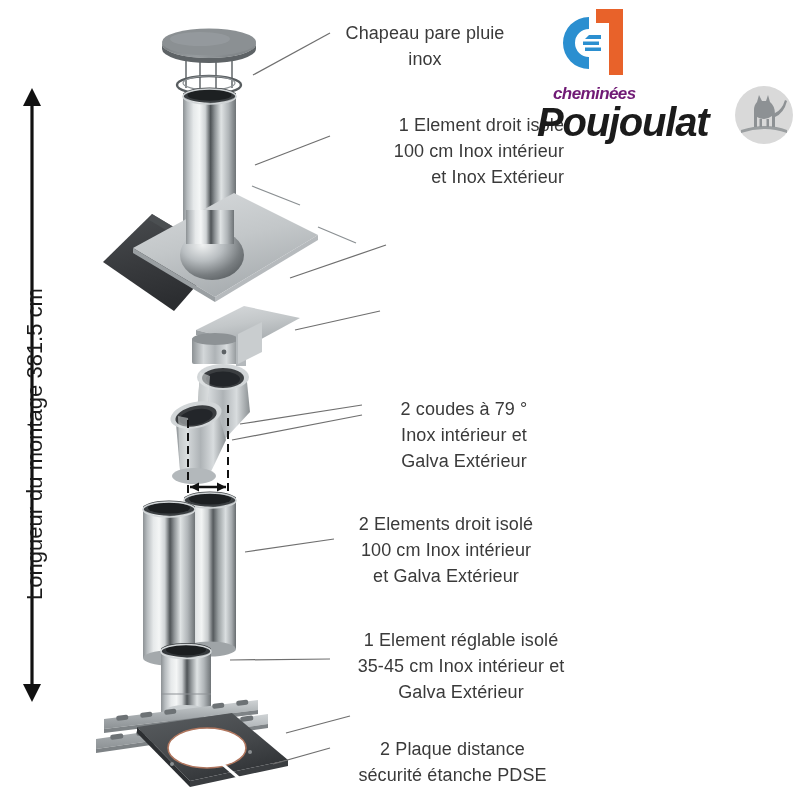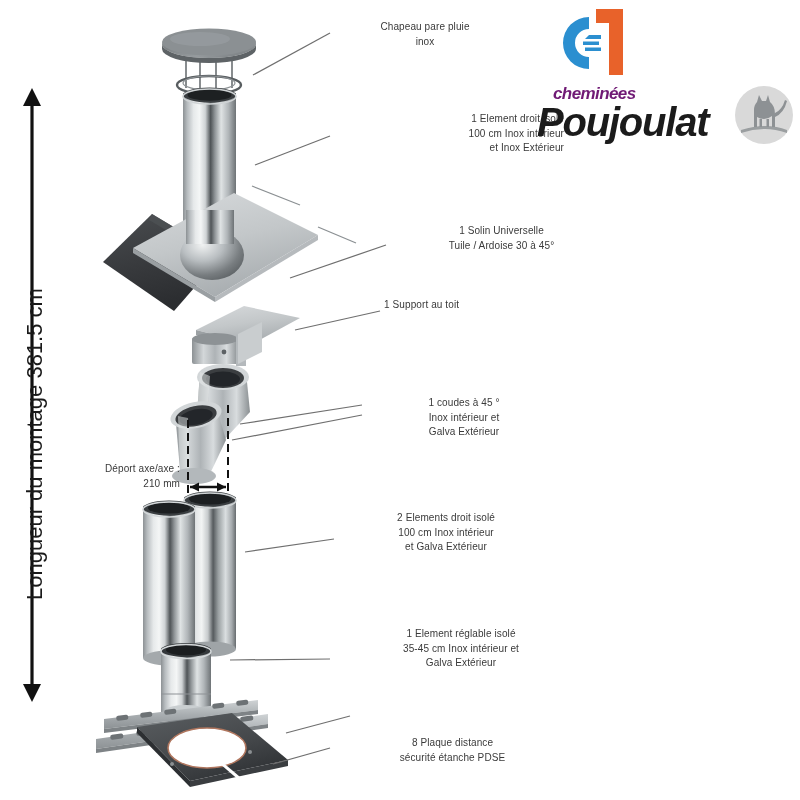--- a/index.html
+++ b/index.html
@@ -5,21 +5,21 @@
   html,body{margin:0;padding:0;}
   body{
     width:800px;height:800px;background:#ffffff;
     font-family:"Liberation Sans",sans-serif;
     overflow:hidden;position:relative;
   }
   #stage{position:absolute;left:0;top:0;width:800px;height:800px;}
 
   
   .note{
-    position:absolute;color:#3a3a3a;font-size:10px;line-height:1.45;
+    position:absolute;color:#3a3a3a;font-size:18px;line-height:1.45;
     white-space:pre-line;letter-spacing:.1px;
   }
   .note.center{text-align:center;}
   .note.right{text-align:right;}
 
   
   .vdim-label{
     position:absolute;transform-origin:0 0;
     font-size:22px;color:#1a1a1a;white-space:nowrap;
   }
@@ -269,49 +269,44 @@
 
     <g stroke="#111" fill="#111">
       <path d="M32 96 L32 694" stroke-width="3.2"></path>
       <path d="M32 88 L23 106 L41 106 Z" stroke="none"></path>
       <path d="M32 702 L23 684 L41 684 Z" stroke="none"></path>
     </g>
   </svg>
 
   <div class="vdim-label" style="left:22px;top:600px;transform:rotate(-90deg);">Longueur du montage  381.5 cm</div>
 
-  <div class="note right" style="left:40px;top:462px;width:140px;">Déport axe/axe :
-210 mm</div>
 
   <div class="note center" style="left:330px;top:20px;width:190px;">Chapeau pare pluie
 inox</div>
 
   <div class="note center" style="left:344px;top:112px;width:220px;text-align:right;">1 Element droit isolé
 100 cm Inox intérieur
 et Inox Extérieur</div>
 
-  <div class="note center" style="left:384px;top:224px;width:235px;">1 Solin Universelle
-Tuile / Ardoise 30 à 45°</div>
-
-  <div class="note" style="left:384px;top:298px;width:220px;">1 Support au toit</div>
-
-  <div class="note center" style="left:364px;top:396px;width:200px;">1 coudes à 45 °
+
+
+  <div class="note center" style="left:364px;top:396px;width:200px;">2 coudes à 79 °
 Inox intérieur et
 Galva Extérieur</div>
 
   <div class="note center" style="left:331px;top:511px;width:230px;">2 Elements droit isolé
 100 cm Inox intérieur
 et Galva Extérieur</div>
 
   <div class="note center" style="left:330px;top:627px;width:262px;text-align:center;">1 Element réglable isolé
 35-45 cm Inox intérieur et
 Galva Extérieur</div>
 
 
-  <div class="note center" style="left:330px;top:736px;width:245px;">8 Plaque distance
+  <div class="note center" style="left:330px;top:736px;width:245px;">2 Plaque distance
 sécurité étanche PDSE</div>
 
   <div class="esc-logo">
     <svg width="90" height="75" viewBox="0 0 90 75">
       <path d="M44 12 A26 26 0 1 0 44 64 L44 52 A14 14 0 1 1 44 24 Z" fill="#2b8fd0"></path>
       <path d="M40 34 L56 34 L56 30 L44 30 Z" fill="#2b8fd0"></path>
       <path d="M38 40 L54 40 L54 36.5 L38 36.5 Z" fill="#2b8fd0"></path>
       <path d="M40 46 L56 46 L56 42.5 L40 42.5 Z" fill="#2b8fd0"></path>
       <path d="M51 4 L78 4 L78 70 L64 70 L64 18 L51 18 Z" fill="#e8622a"></path>
     </svg>

